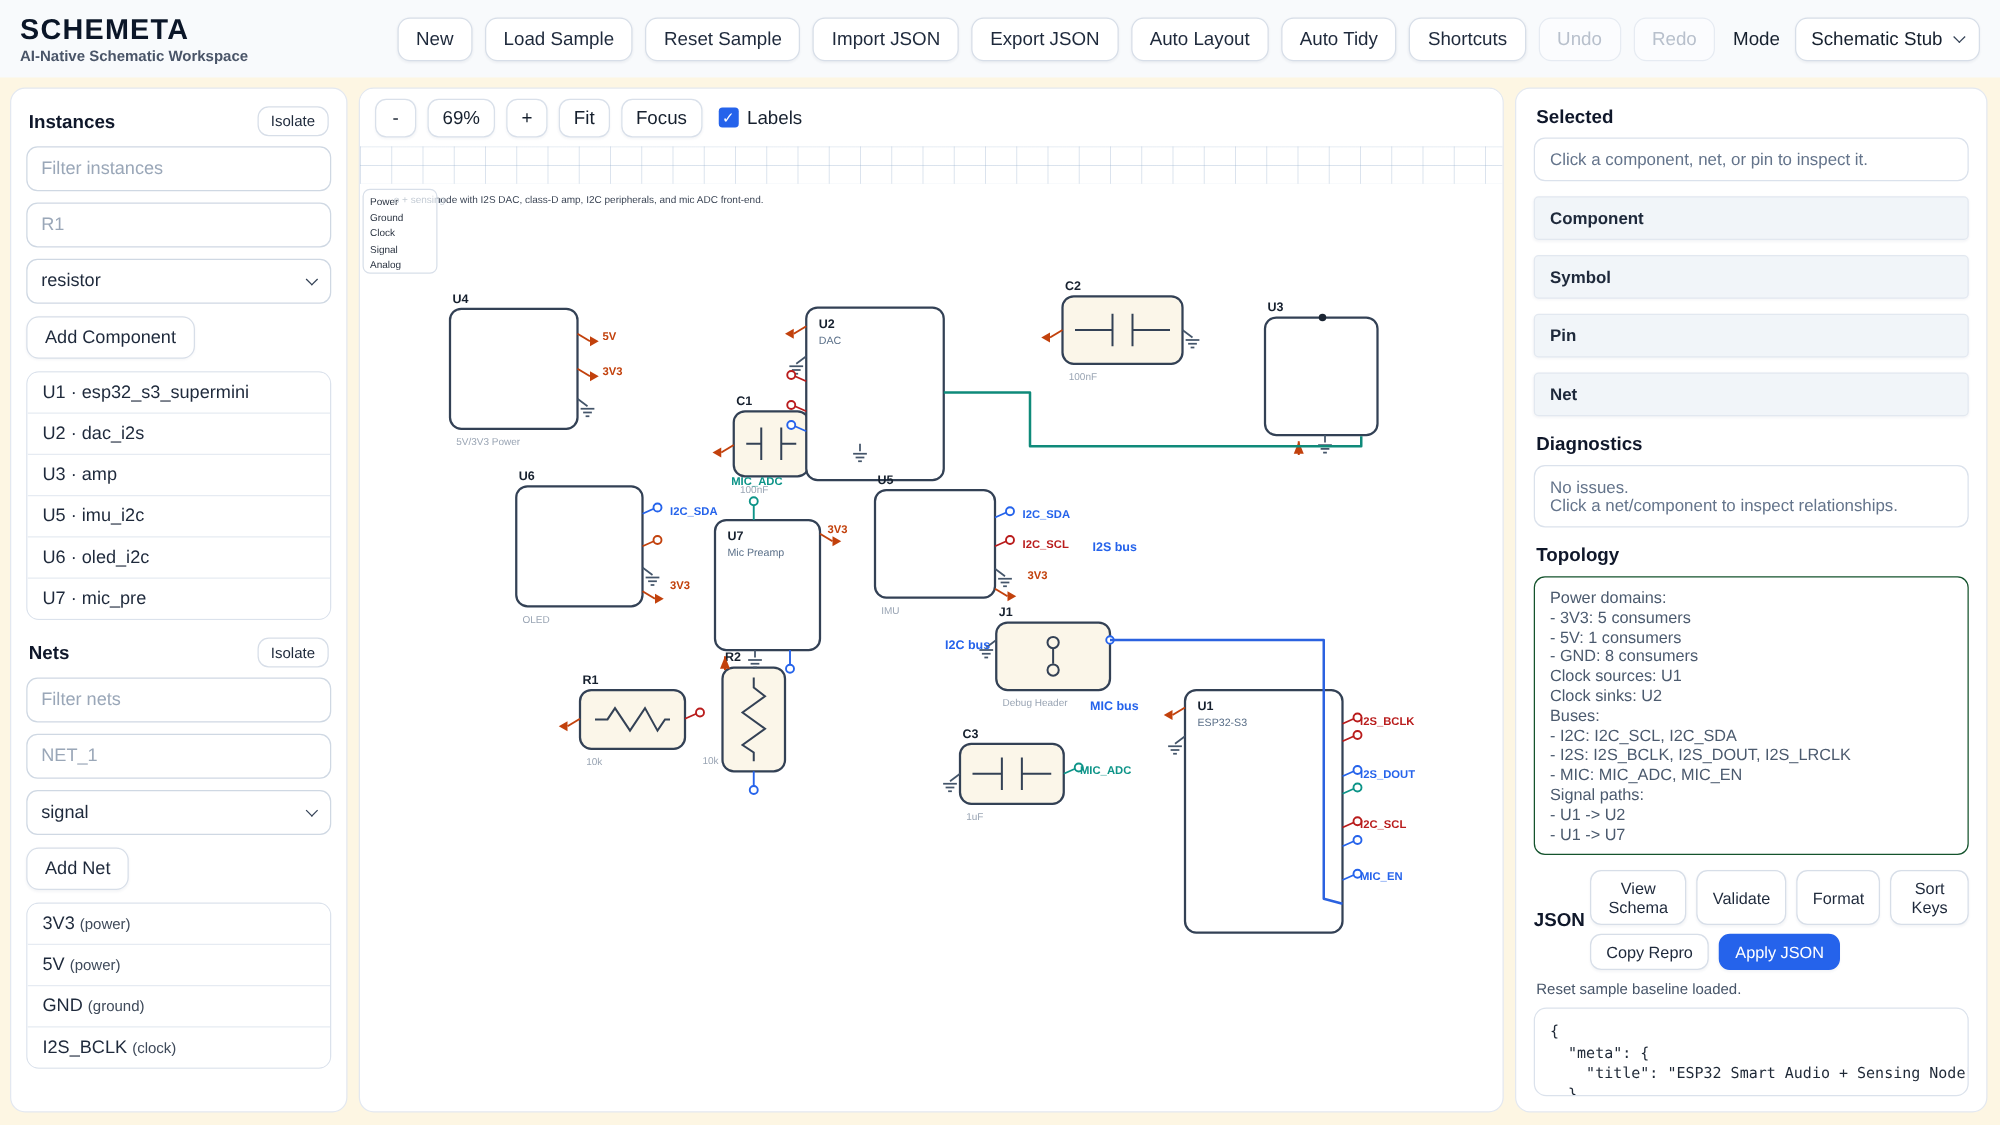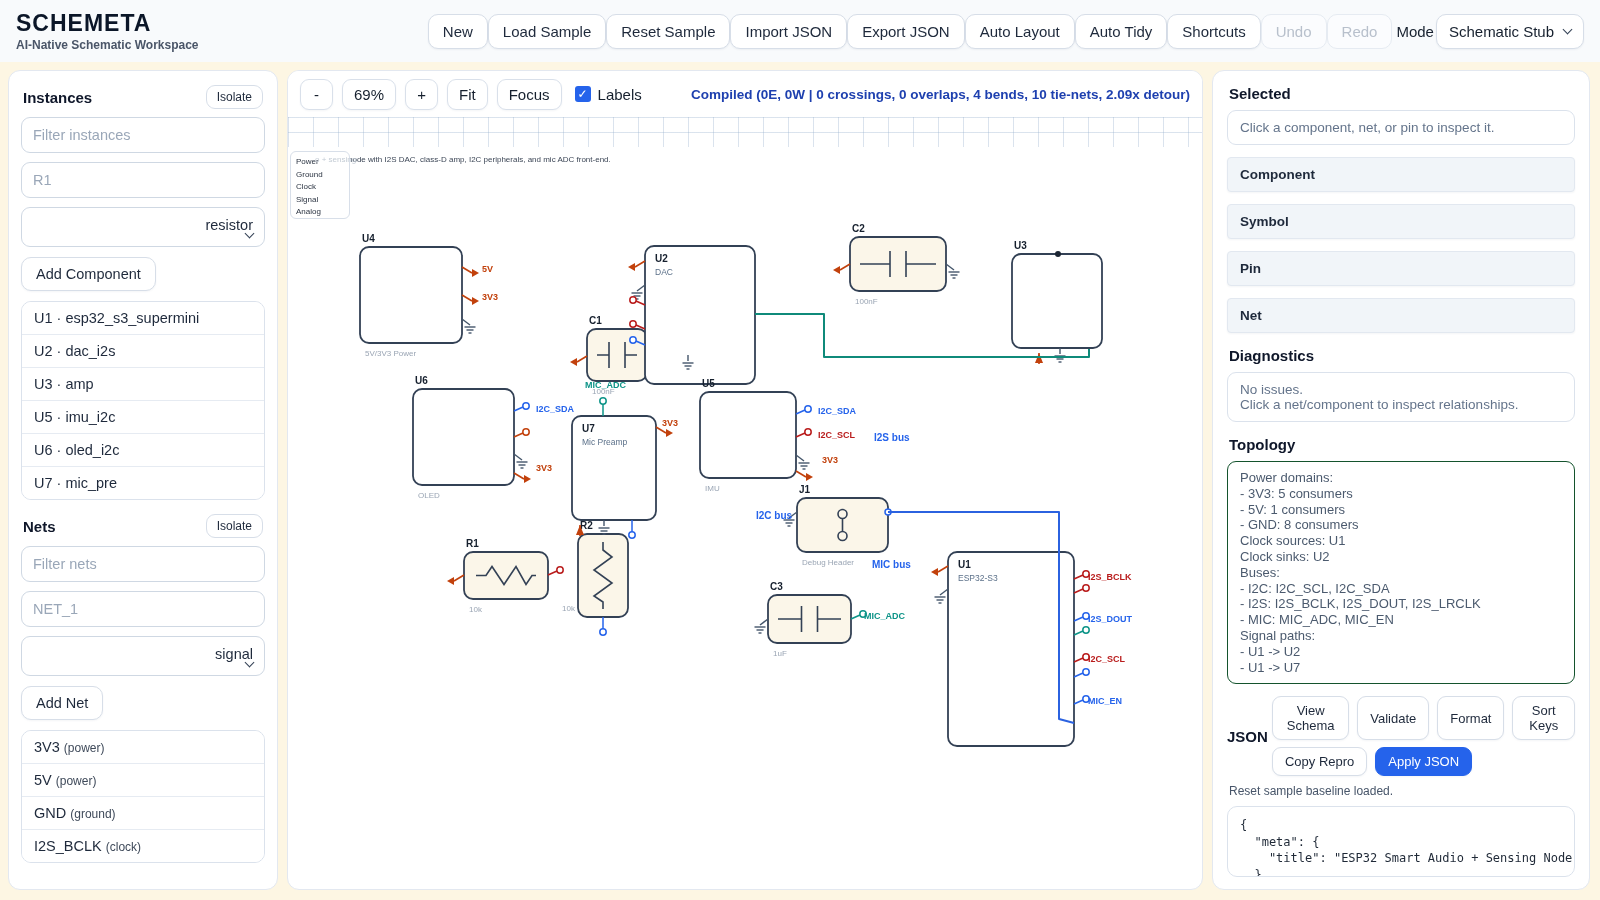--- a/index.html
+++ b/index.html
@@ -5,21 +5,21 @@
   * { margin:0; padding:0; box-sizing:border-box; }
   html,body { width:1600px; height:900px; overflow:hidden; }
   body { font-family:"Liberation Sans", sans-serif; background:#fdf6e3; color:#16202e; }
   .app { width:1600px; height:900px; display:flex; flex-direction:column; }
 
   
   .header { height:62px; background:#f8fafc; display:flex; align-items:center; padding:0 16px; flex:0 0 auto; }
   .logo-block { display:flex; flex-direction:column; justify-content:center; }
   .logo { font-size:23px; font-weight:bold; letter-spacing:1px; color:#0b1628; }
   .tagline { font-size:12px; font-weight:600; color:#4a5568; margin-top:1px; }
-  .header-actions { margin-left:auto; display:flex; align-items:center; gap:0; }
+  .header-actions { margin-left:auto; display:flex; align-items:center; gap:10px; }
   .hbtn { font-family:inherit; font-size:15px; color:#1e293b; background:#fff; border:1px solid #d7dee8;
           border-radius:10px; padding:8px 14px; box-shadow:0 1px 2px rgba(30,50,90,.06); cursor:pointer; white-space:nowrap; }
   .hbtn.disabled { color:#b8c0cc; background:#fbfcfe; border-color:#e6ebf2; box-shadow:none; }
   .mode-label { font-size:15px; color:#16202e; margin:0 2px 0 4px; }
   .select { display:flex; align-items:center; gap:10px; background:#fff; border:1px solid #d7dee8; border-radius:10px;
             padding:8px 12px; font-size:15px; color:#16202e; cursor:pointer; box-shadow:0 1px 2px rgba(30,50,90,.06); }
   .chev { width:7px; height:7px; border-right:1.6px solid #334155; border-bottom:1.6px solid #334155;
           transform:rotate(45deg); margin-top:-3px; flex:0 0 auto; }
 
   
@@ -30,22 +30,22 @@
   .right-panel { width:378px; flex:0 0 auto; padding:12px 14px; overflow:hidden; display:flex; flex-direction:column; }
 
   
   .sec-head { display:flex; align-items:center; justify-content:space-between; margin:2px 2px 8px; }
   .sec-title { font-size:15px; font-weight:bold; color:#0f172a; }
   .pill-sm { font-family:inherit; font-size:12px; color:#1e293b; background:#fff; border:1px solid #d7dee8;
              border-radius:9px; padding:4px 10px; cursor:pointer; }
   .tinput { width:100%; font-family:inherit; font-size:14.5px; color:#1e293b; background:#fff;
             border:1px solid #cfd8e3; border-radius:9px; padding:9px 11px; margin-bottom:9px; outline:none; }
   .tinput::placeholder { color:#9aa7b8; }
-  .fselect { display:flex; align-items:flex-end; justify-content:space-between; border:1px solid #cfd8e3; border-radius:9px;
-             padding:9px 11px; font-size:14.5px; color:#1e293b; margin-bottom:9px; cursor:pointer; background:#fff;flex-direction:column; }
+  .fselect { display:flex; align-items:center; justify-content:space-between; border:1px solid #cfd8e3; border-radius:9px;
+             padding:9px 11px; font-size:14.5px; color:#1e293b; margin-bottom:9px; cursor:pointer; background:#fff; }
   .add-btn { font-family:inherit; font-size:14.5px; color:#1e293b; background:#fff; border:1px solid #d7dee8;
              border-radius:10px; padding:8px 14px; margin:1px 0 10px; cursor:pointer; box-shadow:0 1px 2px rgba(30,50,90,.05); }
   .list-group { border:1px solid #dbe2ec; border-radius:10px; overflow:hidden; margin-bottom:14px; background:#fff; }
   .list-row { padding:8px 12px; font-size:14.5px; color:#1e293b; border-top:1px solid #e6ebf2; cursor:pointer; background:#fff; }
   .list-row:first-child { border-top:none; }
   .net-kind { font-size:12px; color:#3f4a5a; margin-left:4px; }
 
   
   .canvas-toolbar { position:absolute; top:0; left:0; right:0; height:46px; background:#fff; z-index:5;
                     display:flex; align-items:center; gap:9px; padding:0 12px; }
@@ -165,21 +165,20 @@
       <div class="canvas-toolbar">
         <button class="cbtn sq">-</button>
         <button class="cbtn">69%</button>
         <button class="cbtn sq">+</button>
         <button class="cbtn">Fit</button>
         <button class="cbtn">Focus</button>
         <div class="labels-toggle">
           <span class="checkbox">✓</span>
           <span class="labels-text">Labels</span>
         </div>
-        <div class="compile-status">Compiled (0E, 0W | 0 crossings, 0 overlaps, 4 bends, 10 tie-nets, 2.09x detour)</div>
       </div>
       <div class="grid-strip"></div>
       <div class="desc-main">node with I2S DAC, class-D amp, I2C peripherals, and mic ADC front-end.</div>
       <div class="legend-box">
           <div class="legend-item">Power</div>
           <div class="legend-item">Ground</div>
           <div class="legend-item">Clock</div>
           <div class="legend-item">Signal</div>
           <div class="legend-item">Analog</div>
         </div>

